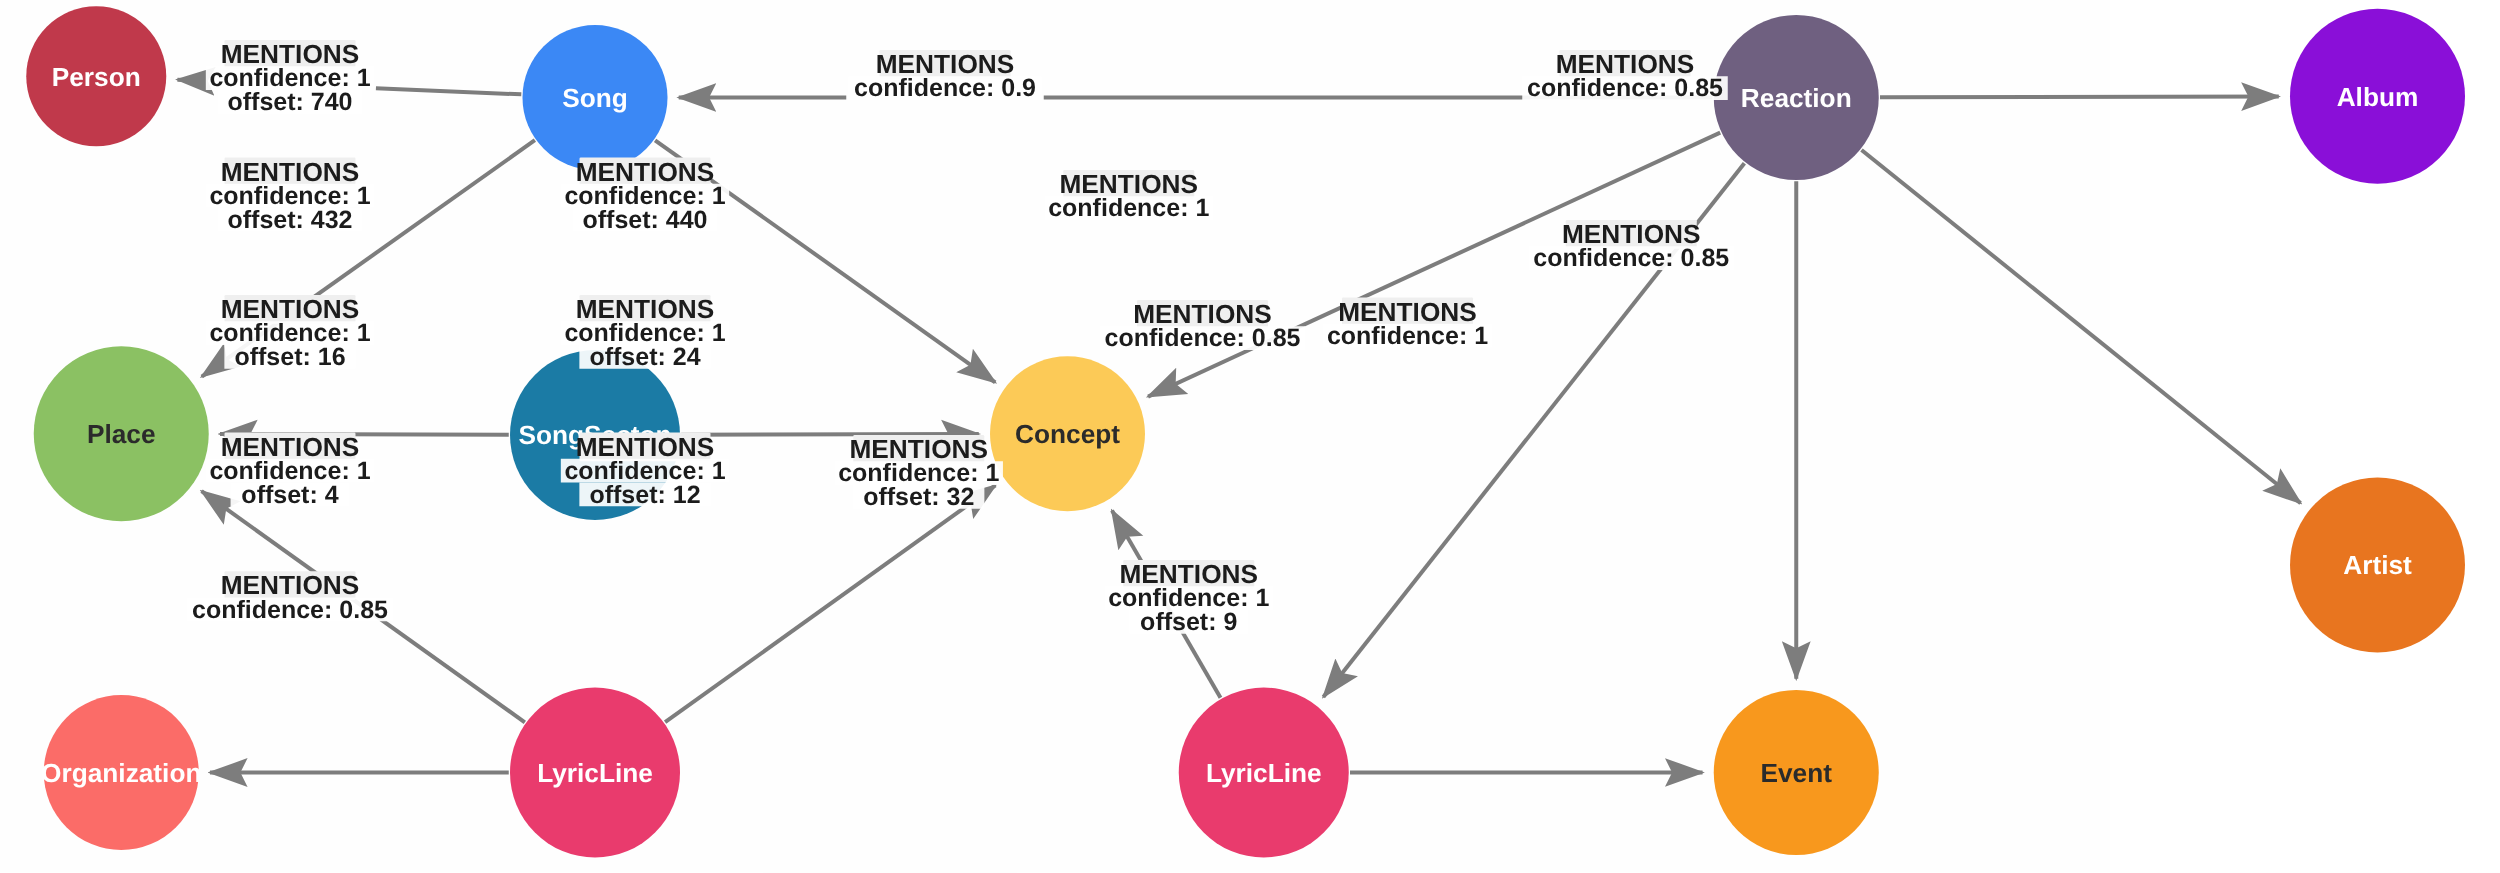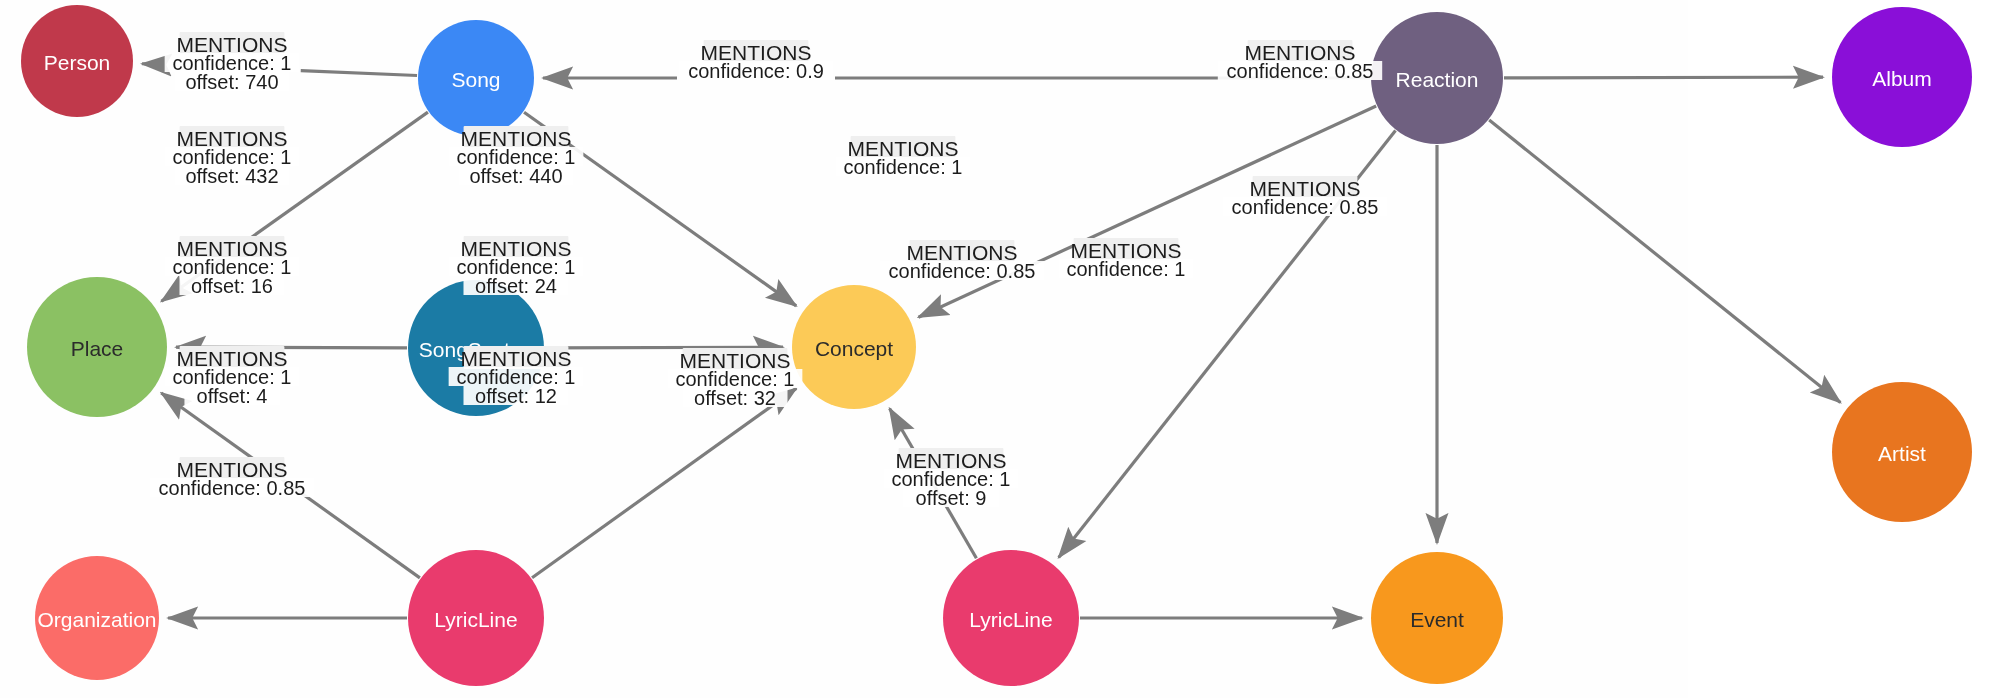--- a/index.html
+++ b/index.html
@@ -11,20 +11,21 @@
     width: 2000px;
     height: 698px;
     overflow: hidden;
     font-family: "Liberation Sans", sans-serif;
   }
   #graph-canvas {
     position: relative;
     width: 1688px;
     height: 698px;
     background: #fefefe;
+    font-weight: bold;
   }
   svg.graph-svg {
     position: absolute;
     top: 0;
     left: 0;
     width: 2000px;
     height: 698px;
     display: block;
   }
   .edge-line {

